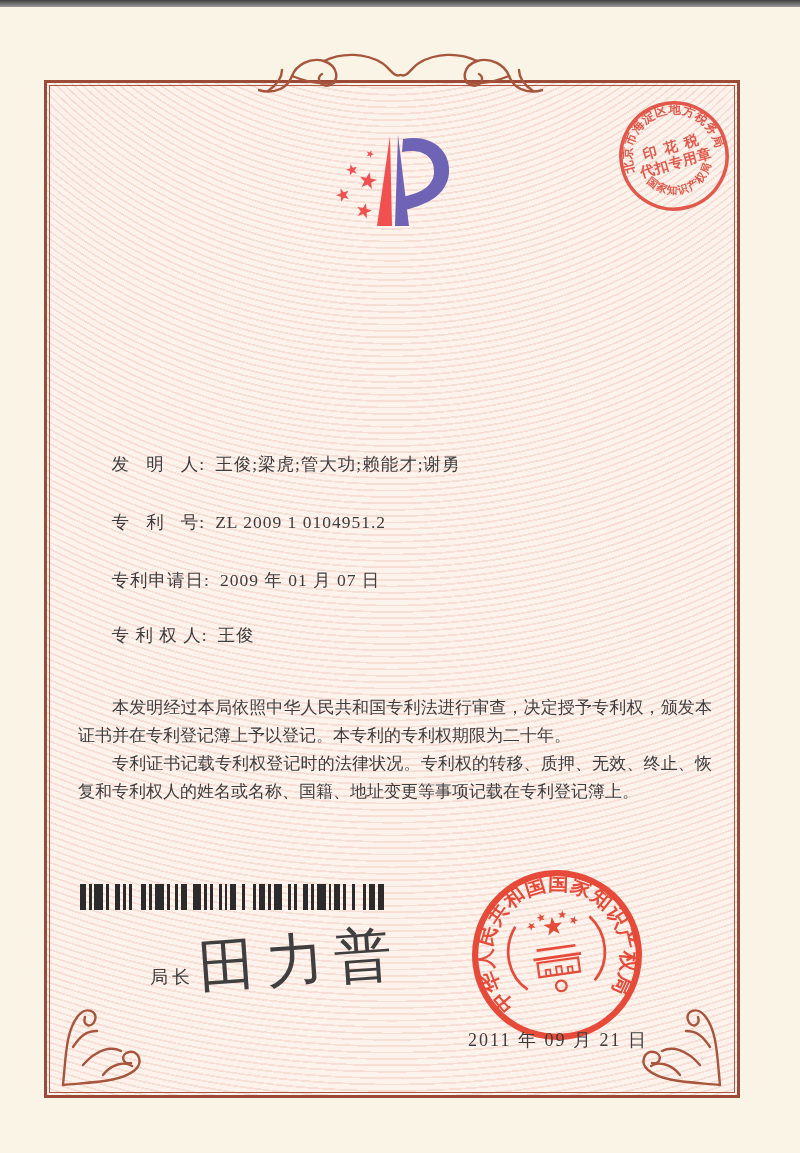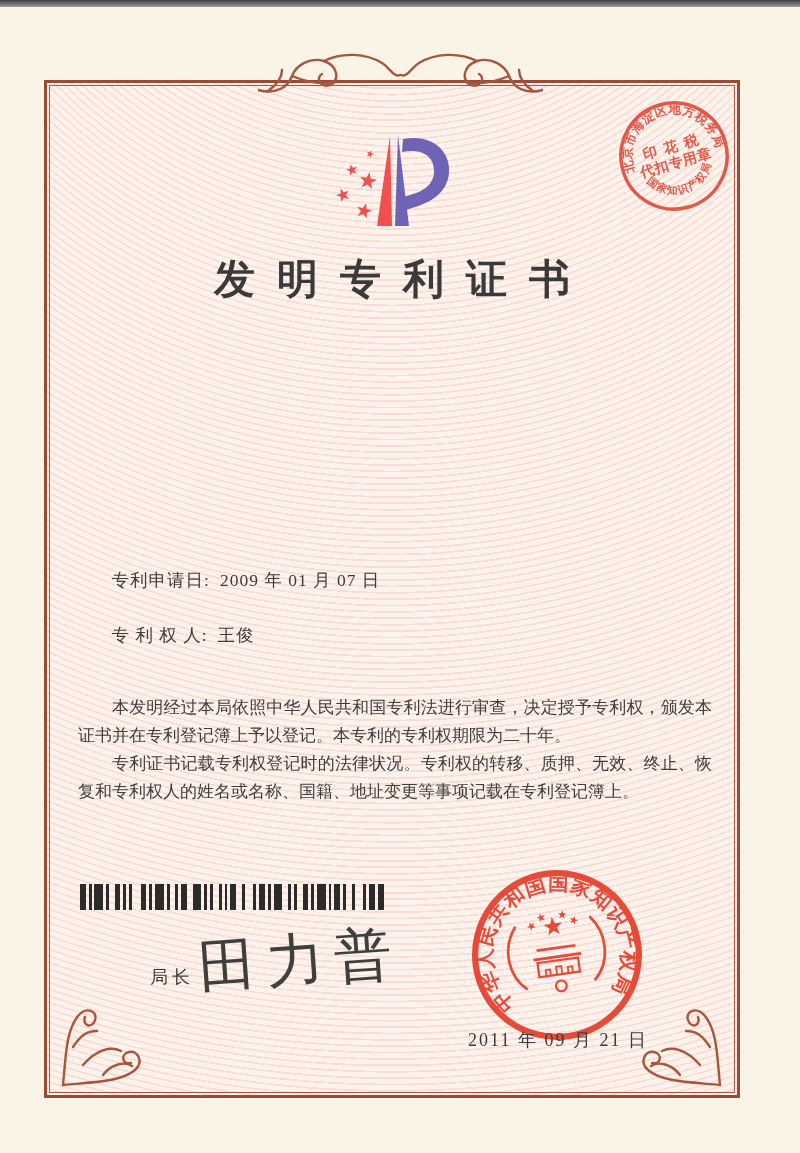--- a/index.html
+++ b/index.html
@@ -105,22 +105,27 @@
         <textPath href="#txT" startOffset="50%" text-anchor="middle">北京市海淀区地方税务局</textPath>
       </text>
       <text font-size="18" font-weight="bold" letter-spacing="2">
         <textPath href="#txB" startOffset="50%" text-anchor="middle">国家知识产权局</textPath>
       </text>
       <text x="100" y="92" font-size="24" font-weight="bold" letter-spacing="3" text-anchor="middle">印 花 税</text>
       <text x="100" y="120" font-size="24" font-weight="bold" letter-spacing="1" text-anchor="middle">代扣专用章</text>
     </g>
   </svg>
 
-  <div class="title">发明专利证书</div>
-
+
+  <div class="fld" style="top:431px">
+    <span class="lbl">发   明   人:</span><span>王俊;梁虎;管大功;赖能才;谢勇</span>
+  </div>
+  <div class="fld" style="top:489px">
+    <span class="lbl">专   利   号:</span><span>ZL 2009 1 0104951.2</span>
+  </div>
   <div class="fld" style="top:547px">
     <span class="lbl">专利申请日:</span><span>2009 年 01 月 07 日</span>
   </div>
   <div class="fld" style="top:602px">
     <span class="lbl">专 利 权 人:</span><span>王俊</span>
   </div>
 
   <div class="body-text">
     <p>本发明经过本局依照中华人民共和国专利法进行审查，决定授予专利权，颁发本证书并在专利登记簿上予以登记。本专利的专利权期限为二十年。</p>
     <p>专利证书记载专利权登记时的法律状况。专利权的转移、质押、无效、终止、恢复和专利权人的姓名或名称、国籍、地址变更等事项记载在专利登记簿上。</p>

